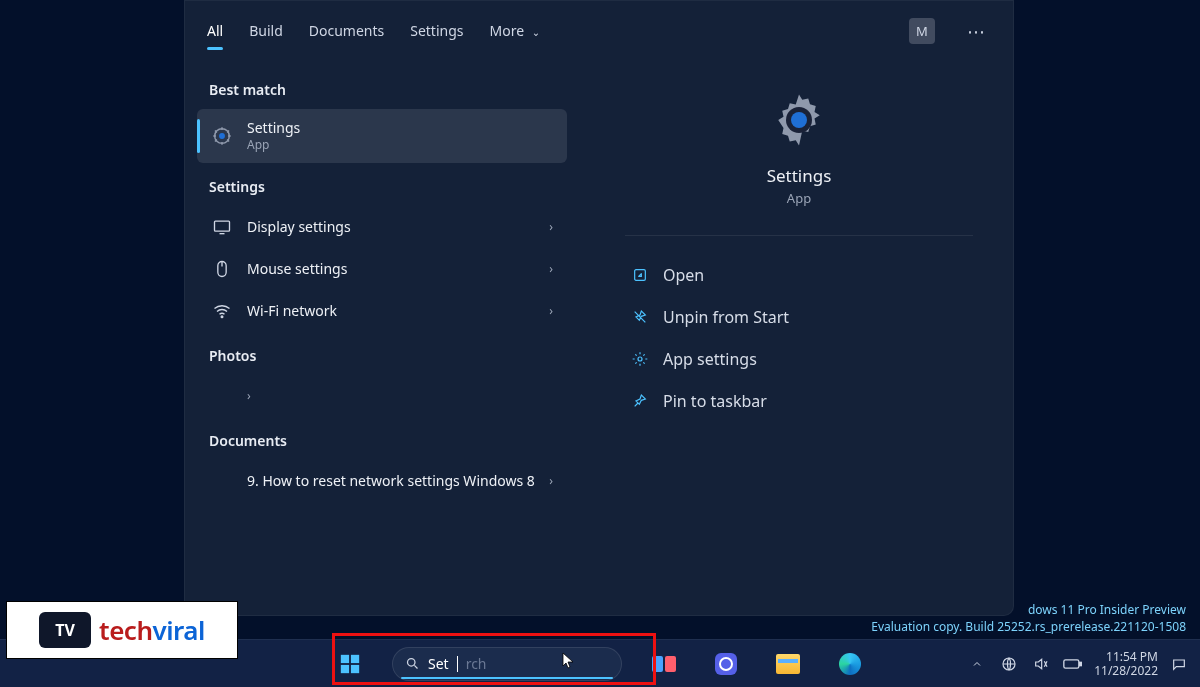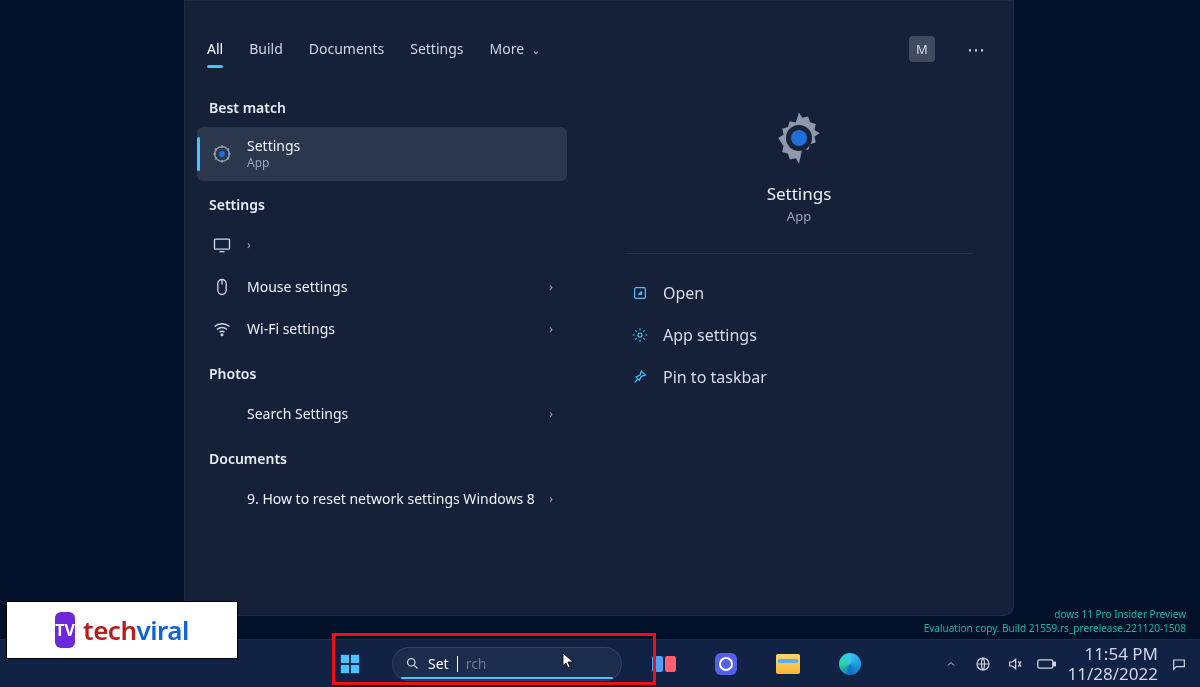--- a/index.html
+++ b/index.html
@@ -16,21 +16,21 @@
   
   .flyout {
     position: absolute;
     left: 184px;
     top: 0;
     width: 830px;
     height: 616px;
     background: rgba(22, 35, 58, 0.92);
     border: 1px solid rgba(255,255,255,0.05);
     border-radius: 0 0 10px 10px;
-    padding-top: 32px;
+    padding-top: 14px;
     display: flex;
     flex-direction: column;
   }
   .tabs {
     display: flex;
     align-items: center;
     padding: 0 22px 8px 22px;
     gap: 26px;
     font-size: 14px;
     color: #cfd6e4;
@@ -188,51 +188,51 @@
   .highlight-box {
     position: absolute;
     border: 3px solid #e11;
     pointer-events: none;
   }
   .tb-right {
     position: absolute;
     right: 10px;
     display: flex; align-items: center; gap: 10px;
     color: #cfd6e4;
-    font-size: 17px;
+    font-size: 12px;
   }
   .tb-right .tray-icon {
     width: 22px; height: 22px;
     display:flex; align-items:center; justify-content:center;
     cursor: pointer;
   }
   .clock { text-align: right; line-height: 1.15; }
 
   .watermark {
     position: absolute;
     right: 14px;
     bottom: 52px;
     text-align: right;
-    font-size: 10px;
-    color: #14b8a6;
+    font-size: 12px;
+    color: #7dd3fc;
   }
 
   
   .logo-box {
     position: absolute;
     left: 6px; bottom: 28px;
     width: 232px; height: 58px;
     background: #fff;
     display: flex; align-items: center; justify-content: center;
     gap: 8px;
     border: 1px solid #000;
   }
   .logo-badge {
-    width: 20px; height: 36px;
-    background: #6d28d9;
+    width: 52px; height: 36px;
+    background: #0f172a;
     border-radius: 6px;
     display:flex; align-items:center; justify-content:center;
     color:#fff; font-weight:700; font-size:16px;
   }
   .logo-text { font-size: 26px; font-weight: 600; letter-spacing: -0.5px; color:#222; }
   .logo-text .black { color:#b91c1c; }
   .logo-text .blue { color:#0c64d6; }
 
   .mouse-cursor{
     position:absolute;
@@ -288,20 +288,21 @@
 
       <div class="section-header">Settings</div>
 
       <div class="result-row">
         <div class="row-icon">
           <svg width="20" height="20" viewBox="0 0 24 24" fill="none" stroke="#cfd6e4" stroke-width="1.6">
               <rect x="3" y="5" width="18" height="12" rx="1"></rect>
               <path d="M9 20h6"></path>
             </svg>
         </div>
+        <div class="row-text row-title">Display settings</div>
         <div class="row-chevron">›</div>
       </div>
 
       <div class="result-row">
         <div class="row-icon">
           <svg width="20" height="20" viewBox="0 0 24 24" fill="none" stroke="#cfd6e4" stroke-width="1.6">
               <rect x="7" y="3" width="10" height="18" rx="5"></rect>
               <path d="M12 3v6"></path>
             </svg>
         </div>
@@ -311,28 +312,27 @@
 
       <div class="result-row">
         <div class="row-icon">
           <svg width="20" height="20" viewBox="0 0 24 24" fill="none" stroke="#cfd6e4" stroke-width="1.6">
               <path d="M3 9a14 14 0 0 1 18 0"></path>
               <path d="M6 12.5a9 9 0 0 1 12 0"></path>
               <path d="M9 16a4.5 4.5 0 0 1 6 0"></path>
               <circle cx="12" cy="19" r="1" fill="#cfd6e4"></circle>
             </svg>
         </div>
-        <div class="row-text row-title">Wi-Fi settings</div>
+        <div class="row-text row-title">Wi-Fi network</div>
         <div class="row-chevron">›</div>
       </div>
 
       <div class="section-header">Photos</div>
       <div class="result-row">
         <div class="row-icon"></div>
-        <div class="row-text row-title">Search Settings</div>
         <div class="row-chevron">›</div>
       </div>
 
       <div class="section-header">Documents</div>
       <div class="result-row">
         <div class="row-icon"></div>
         <div class="row-text row-title">9. How to reset network settings Windows 8</div>
         <div class="row-chevron">›</div>
       </div>
     </div>
@@ -356,20 +356,28 @@
             <svg width="16" height="16" viewBox="0 0 24 24" fill="none" stroke="#4cc2ff" stroke-width="1.8">
                 <rect x="4" y="4" width="16" height="16" rx="2"></rect>
                 <path d="M10 14l4-4M14 10v4h-4" stroke-linecap="round"></path>
               </svg>
           </div>
           <span>Open</span>
         </div>
         <div class="action-row">
           <div class="action-icon">
             <svg width="16" height="16" viewBox="0 0 24 24" fill="none" stroke="#4cc2ff" stroke-width="1.8">
+                <path d="M4 4l16 16M15 4l5 5-6 2-3 6-5-5 6-3 2-6z"></path>
+              </svg>
+          </div>
+          <span>Unpin from Start</span>
+        </div>
+        <div class="action-row">
+          <div class="action-icon">
+            <svg width="16" height="16" viewBox="0 0 24 24" fill="none" stroke="#4cc2ff" stroke-width="1.8">
                 <circle cx="12" cy="12" r="3"></circle>
                 <path d="M12 2v3M12 19v3M4 12H1M23 12h-3M5 5l2 2M17 17l2 2M5 19l2-2M17 7l2-2"></path>
               </svg>
           </div>
           <span>App settings</span>
         </div>
         <div class="action-row">
           <div class="action-icon">
             <svg width="16" height="16" viewBox="0 0 24 24" fill="none" stroke="#4cc2ff" stroke-width="1.8">
                 <path d="M15 4l5 5-6 2-3 6-5-5 6-3 2-6zM9 15l-5 5"></path>
@@ -377,21 +385,21 @@
           </div>
           <span>Pin to taskbar</span>
         </div>
       </div>
     </div>
   </div>
 </div>
 
 <div class="watermark">
   <div>dows 11 Pro Insider Preview</div>
-  <div>Evaluation copy. Build 21559.rs_prerelease.221120-1508</div>
+  <div>Evaluation copy. Build 25252.rs_prerelease.221120-1508</div>
 </div>
 
 <div class="taskbar">
   <div class="tb-center">
     <div class="tb-icon start-icon">
       <svg width="22" height="22" viewBox="0 0 24 24">
           <g fill="#4cc2ff">
             <rect x="2" y="2" width="9" height="9"></rect>
             <rect x="13" y="2" width="9" height="9"></rect>
             <rect x="2" y="13" width="9" height="9"></rect>

